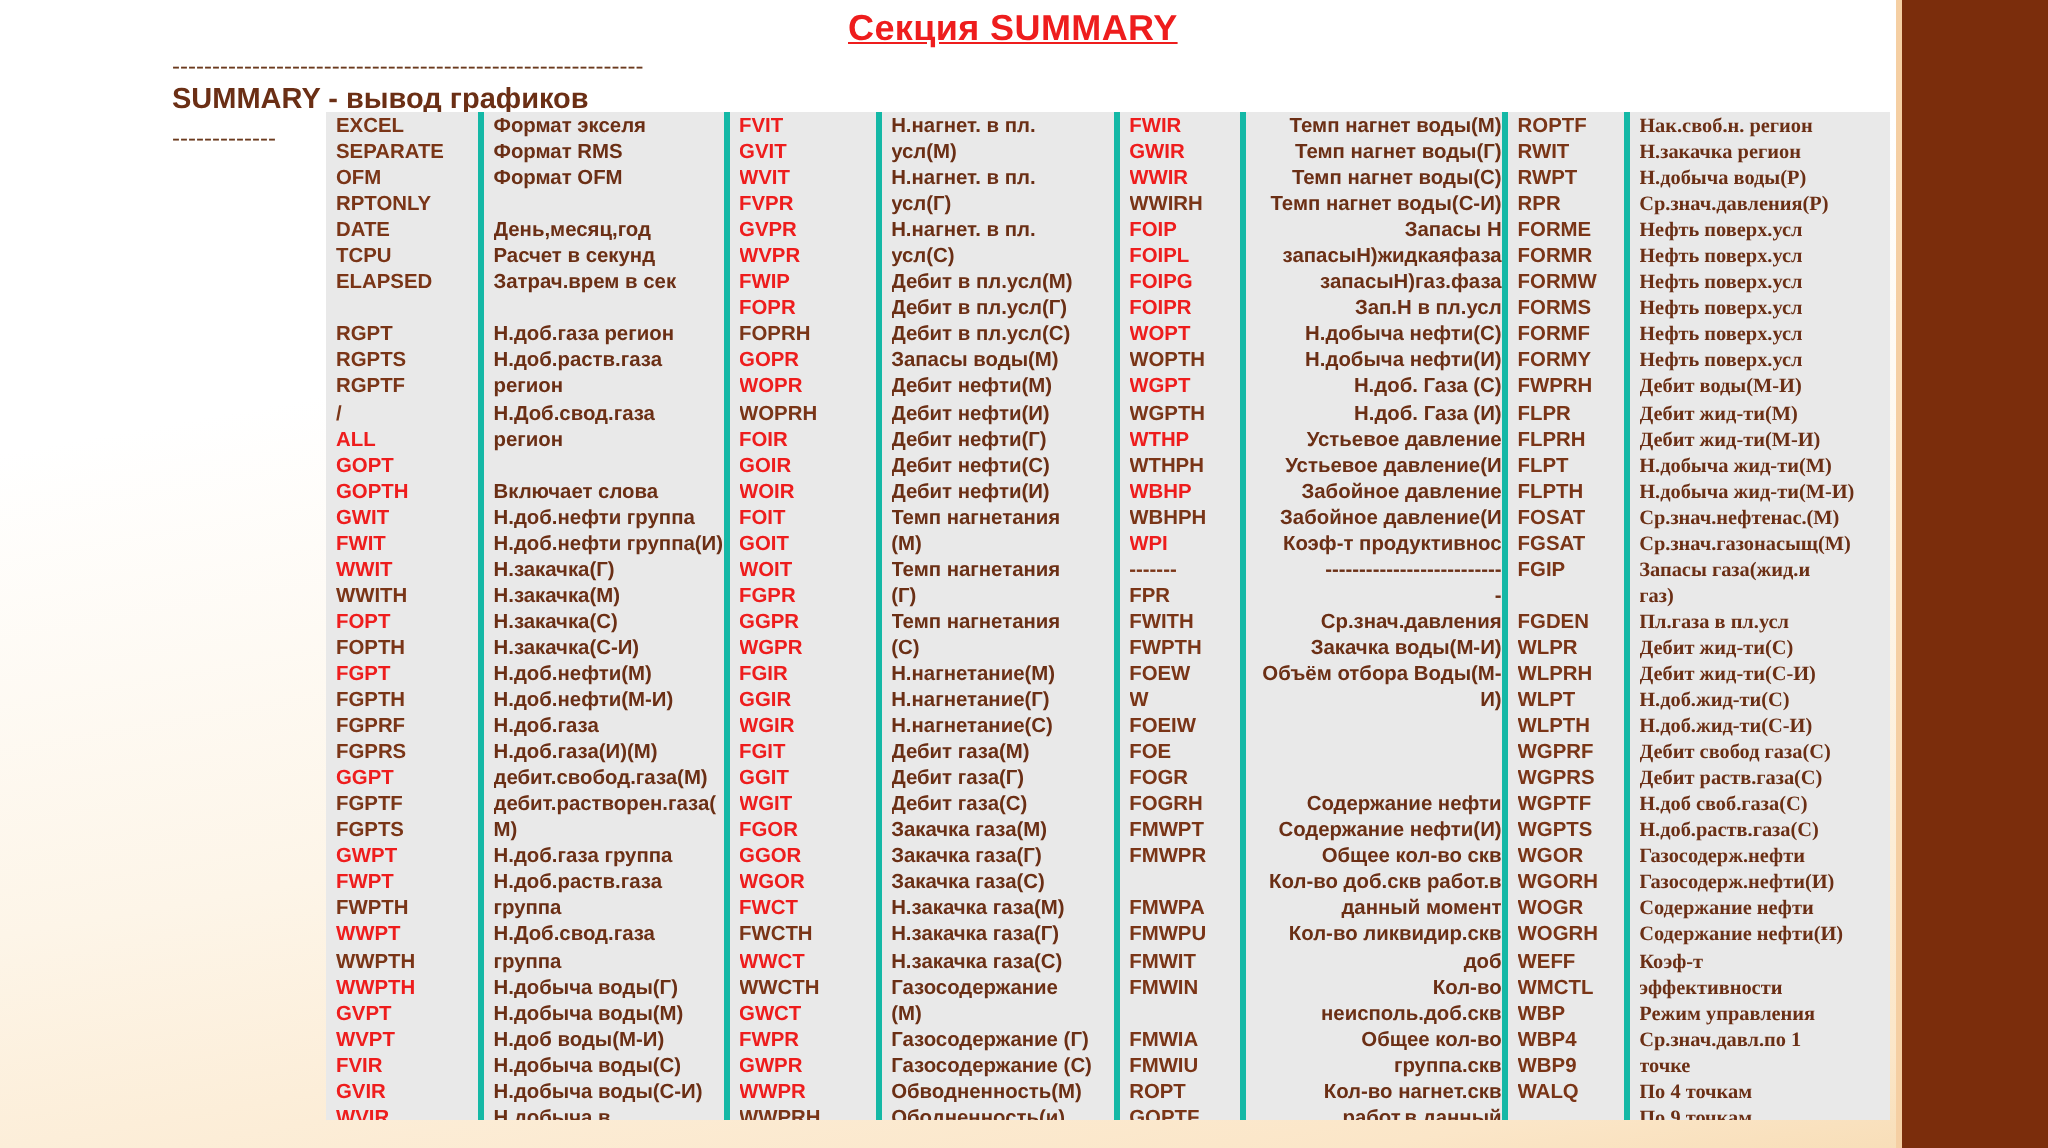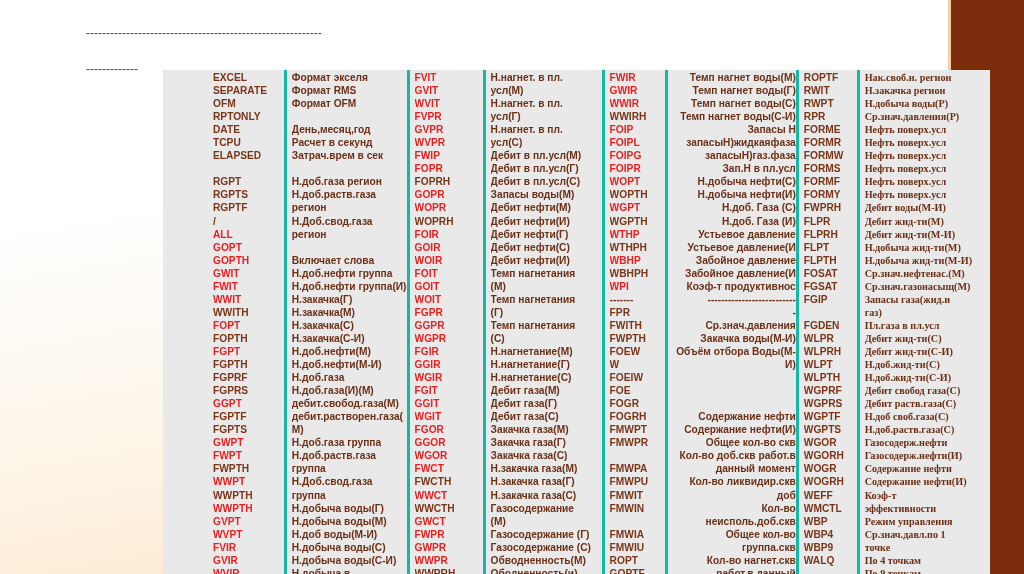--- a/index.html
+++ b/index.html
@@ -37,25 +37,24 @@
     position:absolute;left:86px;top:42px;
     font-size:14.5px;font-weight:bold;color:#6b2f15;white-space:nowrap;
   }
   .dashline2{
     position:absolute;left:86px;top:62px;width:82px;height:14px;
     font-size:12px;color:#6b3a1e;overflow:hidden;white-space:nowrap;
   }
 
   
   .grid{
-    position:absolute;left:163px;top:70px;width:782px;height:504px;
+    position:absolute;left:163px;top:56px;width:782px;height:504px;
     background:#e9e9e9;
     display:flex;flex-direction:row;
     overflow:hidden;
-    padding-left:45px;
   }
   .col{
     position:relative;
     padding-top:1px;
     box-sizing:border-box;
   }
   .col + .col{ border-left:3px solid #14b8a6; }
   .c-code{ width:84px; padding-left:5px;}
   .c-desc{ width:127px; padding-left:5px;}
   .c-desc-wide{ width:132px; padding-left:5px;}
@@ -73,21 +72,23 @@
   .desc{ color:#6b2f15; font-weight:bold; }
 </style>
 </head>
 <body>
 
 <div id="slide">
 
   <div class="right-band"></div>
   <div class="right-band-edge"></div>
 
+  <div class="title">Секция SUMMARY</div>
   <div class="dashline1">-----------------------------------------------------------</div>
+  <div class="subtitle">SUMMARY - вывод графиков</div>
   <div class="dashline2">-------------</div>
 
   <div class="grid">
     <div class="col c-code">
         <div class="row dark">EXCEL</div>
         <div class="row dark">SEPARATE</div>
         <div class="row dark">OFM</div>
         <div class="row dark">RPTONLY</div>
         <div class="row dark">DATE</div>
         <div class="row dark">TCPU</div>

